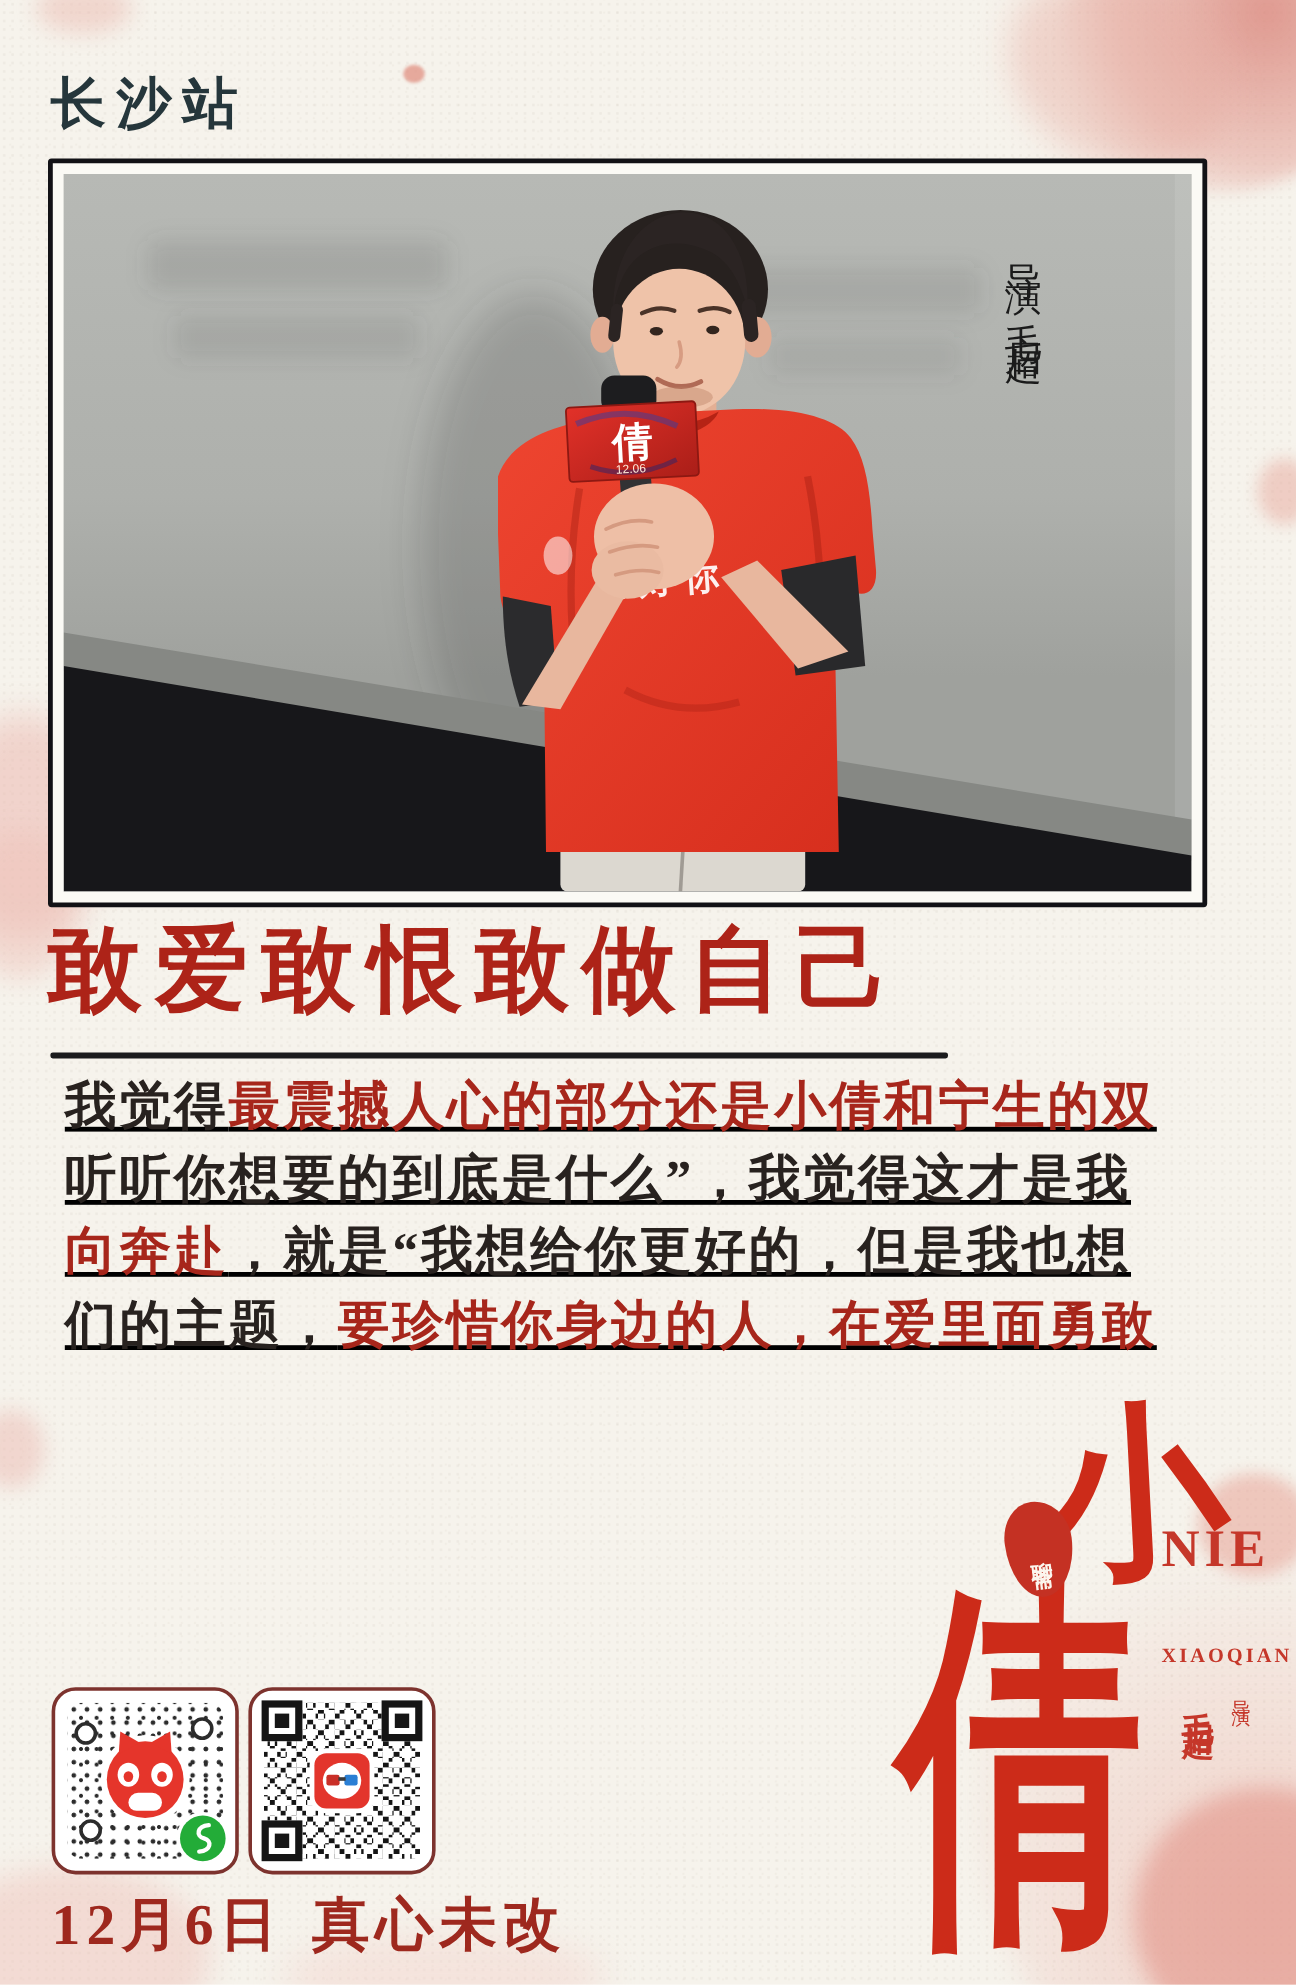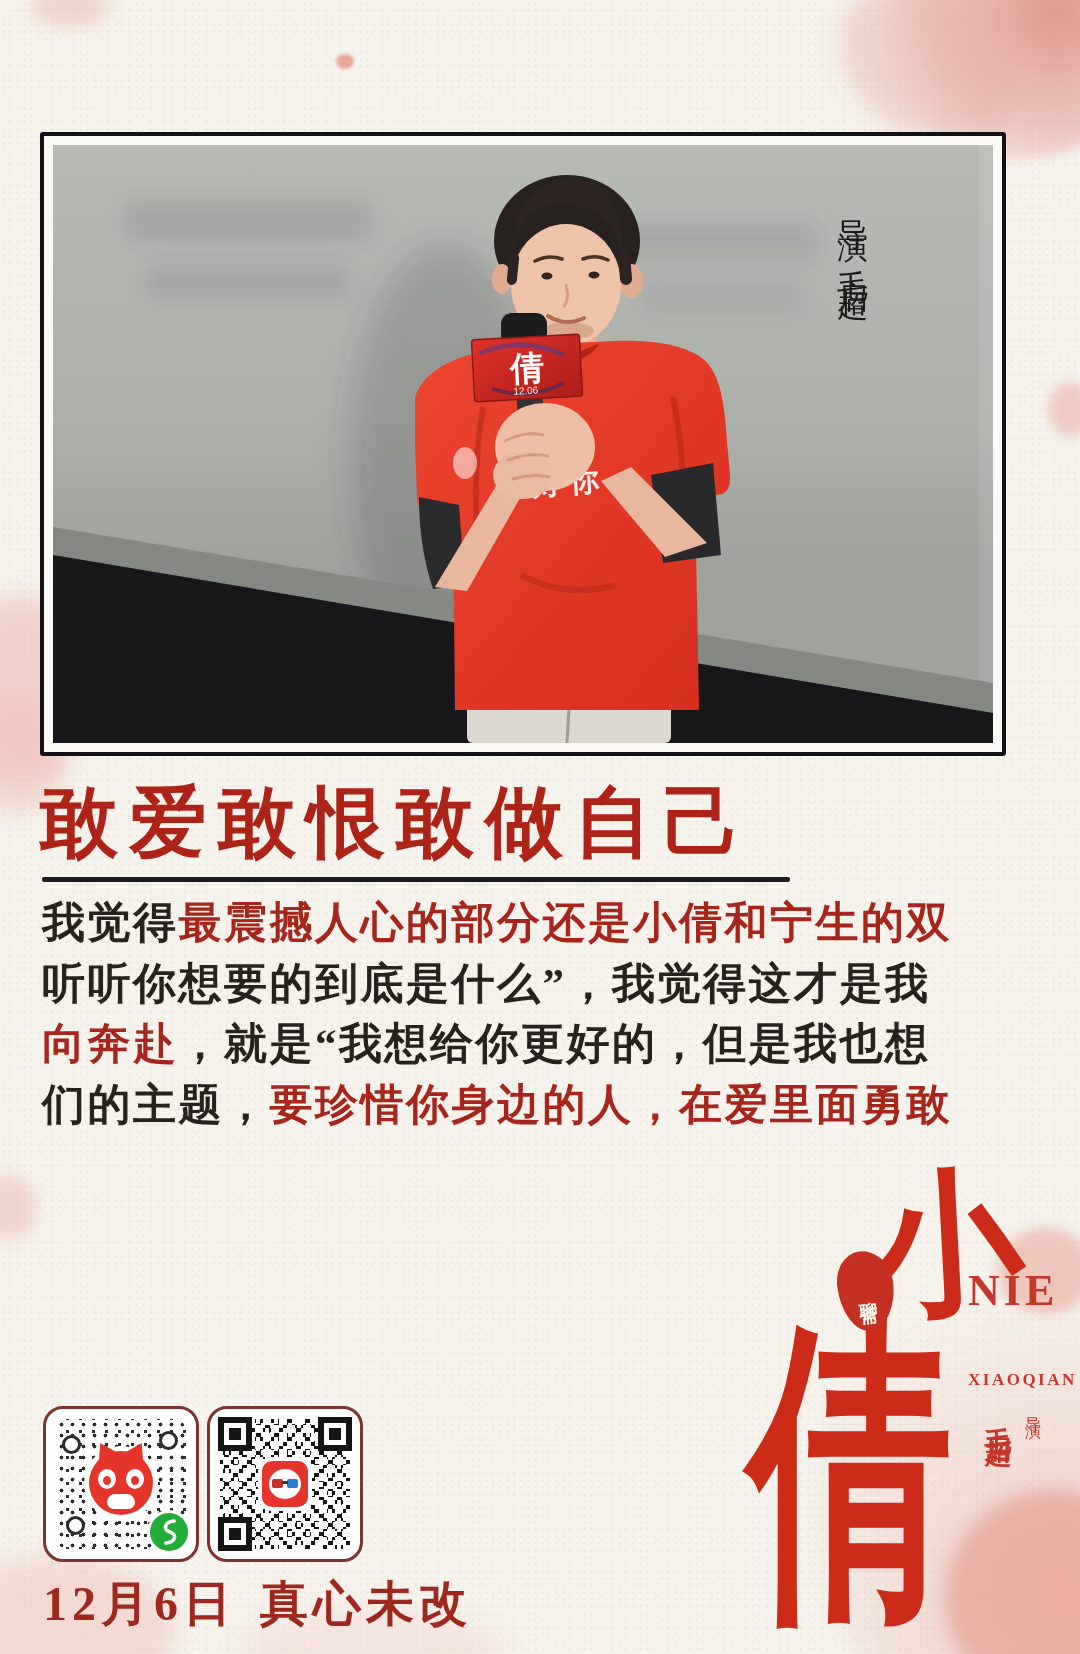--- a/index.html
+++ b/index.html
@@ -45,27 +45,27 @@
   .photo svg{position:absolute;inset:0;display:block;}
   .director-caption{
     position:absolute;left:778px;top:50px;
     writing-mode:vertical-rl;font-size:31px;color:#1b1b1b;
     letter-spacing:10px;font-weight:500;
   }
   .director-caption .gap{display:inline-block;margin-top:30px;}
 
   .headline{
     position:absolute;left:40px;top:756px;font-size:78px;font-weight:700;
-    color:#ad2318;letter-spacing:11px;margin-top:15px;
+    color:#ad2318;letter-spacing:11px;
   }
   .rule{
     position:absolute;left:42px;top:877px;width:748px;height:5px;
     background:#1b1b1d;border-radius:2px;
   }
-  .quote-block{position:absolute;left:42px;top:893px;width:920px;}
+  .quote-block{position:absolute;left:54px;top:893px;width:920px;text-decoration:underline;}
   .quote-line{font-size:43px;line-height:60.5px;letter-spacing:2.5px;font-weight:600;white-space:nowrap;}
   .quote-line .ink{color:#28221f;}
   .quote-line .red{color:#a7261b;}
 
   .qr-box{
     position:absolute;width:156px;height:156px;box-sizing:border-box;
     border:3px solid #7d332e;border-radius:20px;background:#ffffff;
   }
   .qr-left{left:43px;top:1406px;}
   .qr-right{left:207px;top:1406px;}
@@ -141,20 +141,21 @@
   <div class="wash w-lm1"></div>
   <div class="wash w-lm2"></div>
   <div class="wash w-l3"></div>
   <div class="wash w-bl"></div>
   <div class="wash w-bm"></div>
   <div class="wash w-br1"></div>
   <div class="wash w-br2"></div>
   <div class="wash w-br3"></div>
   <div class="wash w-re"></div>
 
+  <div class="station">长沙站</div>
 
   <div class="photo-frame">
     <div class="photo">
       <svg viewBox="0 0 940 598">
         <defs>
           <linearGradient id="shirtGrad" x1="0" y1="0" x2="1" y2="1">
             <stop offset="0" stop-color="#ee4530"></stop>
               <stop offset="1" stop-color="#d62e1d"></stop>
           </linearGradient>
           <linearGradient id="flagGrad" x1="0" y1="0" x2="1" y2="1">

